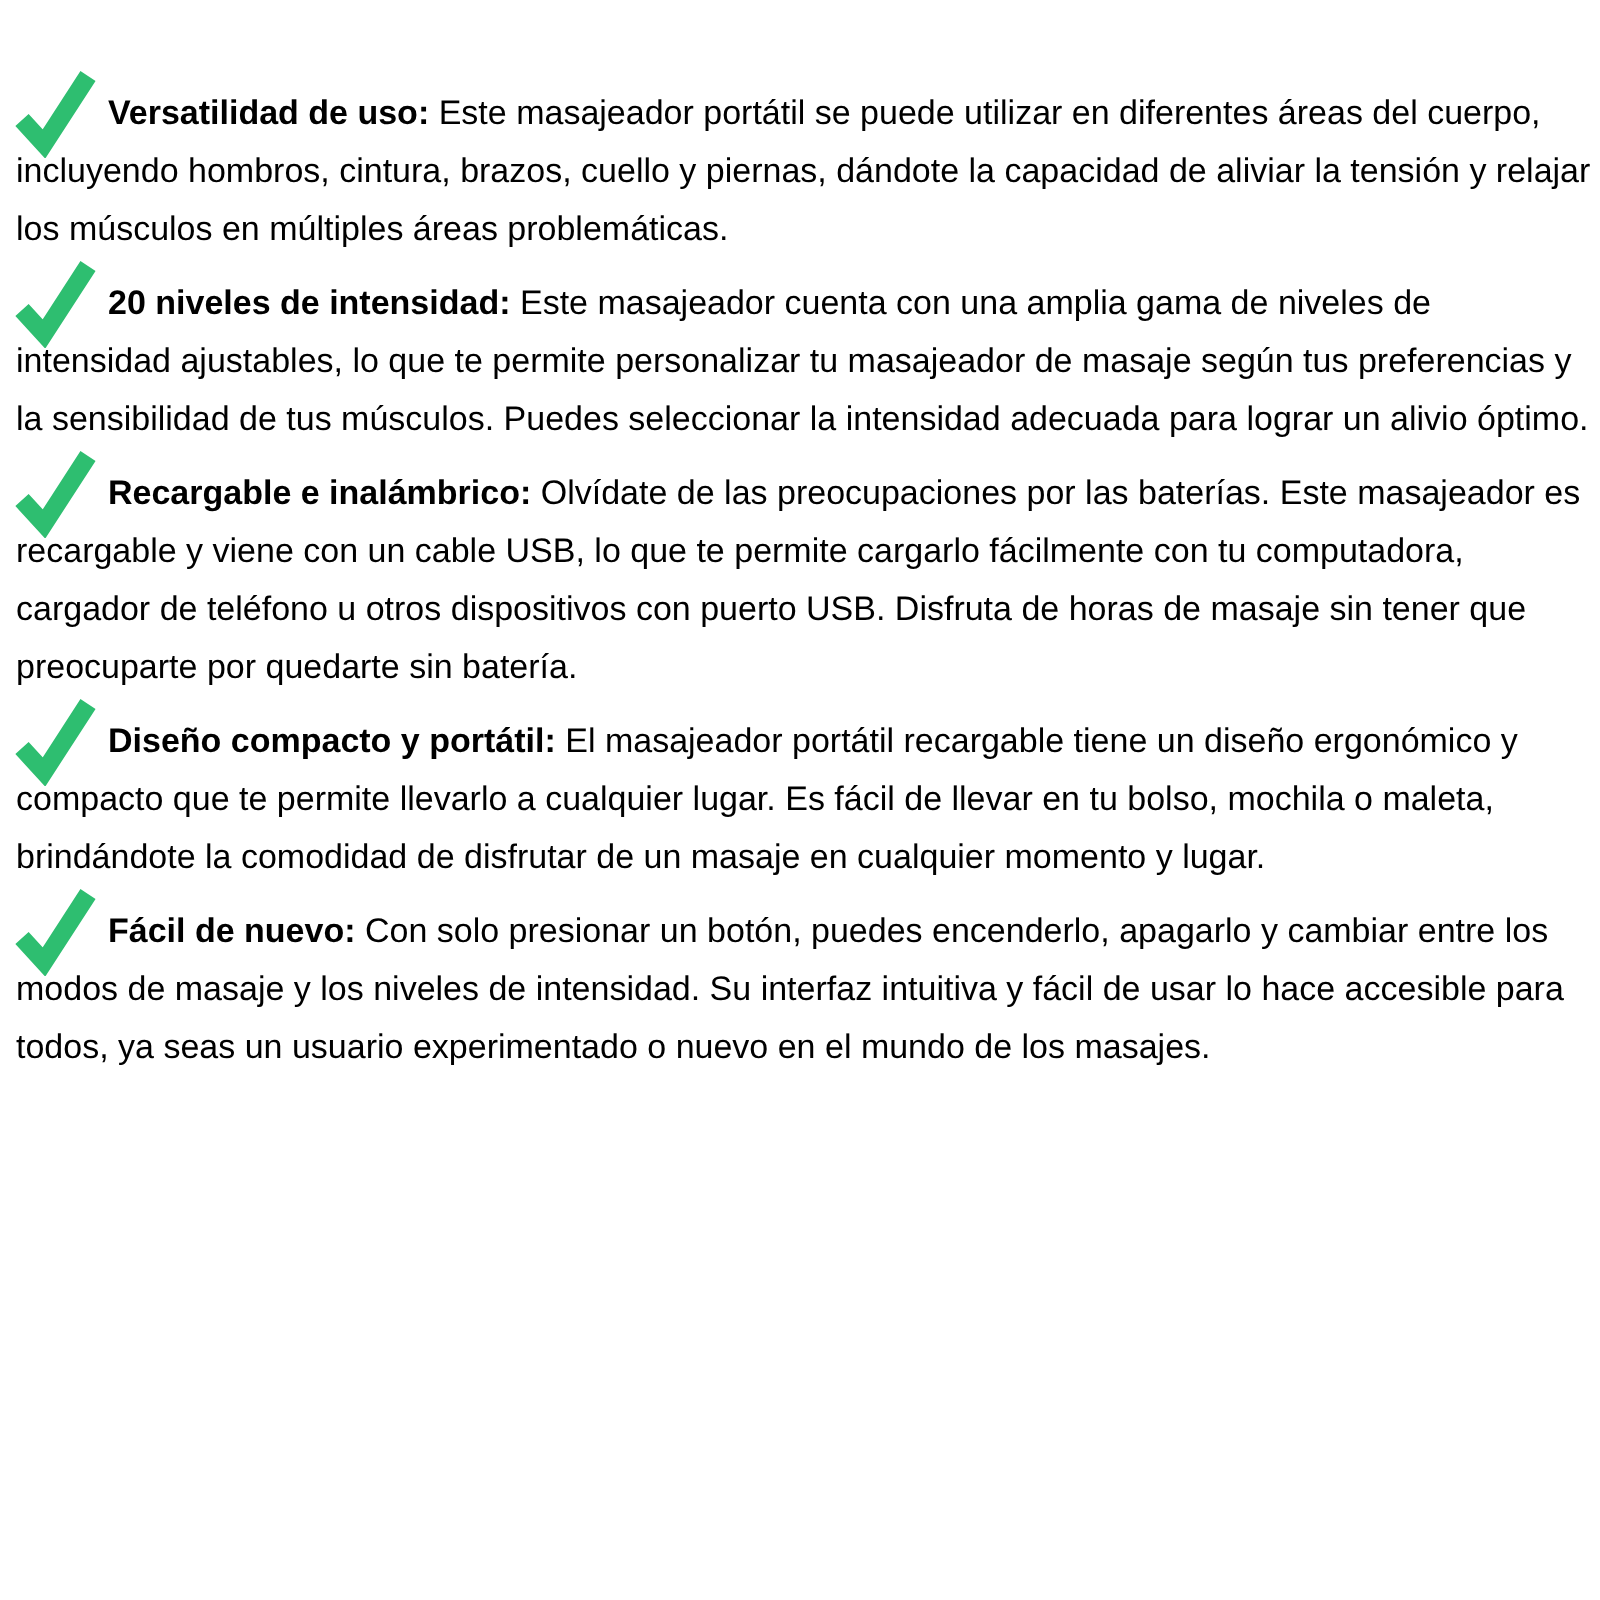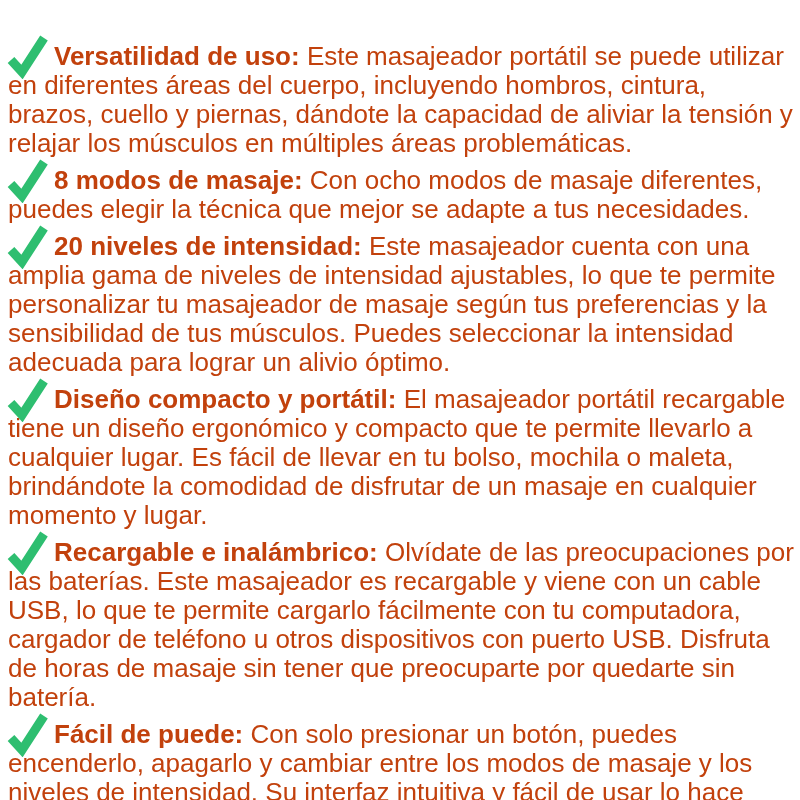--- a/index.html
+++ b/index.html
@@ -11,23 +11,23 @@
     font-family: "Liberation Sans", sans-serif;
   }
   .page {
     width: 800px;
     height: 800px;
     padding: 42px 4px 20px 8px;
     background: #ffffff;
   }
   p.feature {
     position: relative;
-    font-size: 26px;
+    font-size: 17px;
     line-height: 29px;
-    color: #c2410c;
+    color: #000000;
     text-indent: 46px;
     margin: 0 0 8px 0;
     letter-spacing: 0px;
   }
   p.feature .title {
     font-weight: bold;
   }
   .check {
     position: absolute;
     left: -2px;
@@ -42,48 +42,42 @@
 
 <div class="page">
 
   <p class="feature">
     <svg class="check" viewBox="0 0 44 46" aria-hidden="true">
       <path d="M5 27 L16 39 L38 5" fill="none" stroke="#2EBE70" stroke-width="9" stroke-linecap="butt" stroke-linejoin="miter"></path>
     </svg><span class="title">Versatilidad de uso:</span>
     <span>Este masajeador portátil se puede utilizar en diferentes áreas del cuerpo, incluyendo hombros, cintura, brazos, cuello y piernas, dándote la capacidad de aliviar la tensión y relajar los músculos en múltiples áreas problemáticas.</span>
   </p>
 
-  <p class="feature">
-    <svg class="check" viewBox="0 0 44 46" aria-hidden="true">
-      <path d="M5 27 L16 39 L38 5" fill="none" stroke="#2EBE70" stroke-width="9" stroke-linecap="butt" stroke-linejoin="miter"></path>
-    </svg><span class="title">8 modos de masaje:</span>
-    <span>Con ocho modos de masaje diferentes, puedes elegir la técnica que mejor se adapte a tus necesidades.</span>
-  </p>
 
   <p class="feature">
     <svg class="check" viewBox="0 0 44 46" aria-hidden="true">
       <path d="M5 27 L16 39 L38 5" fill="none" stroke="#2EBE70" stroke-width="9" stroke-linecap="butt" stroke-linejoin="miter"></path>
     </svg><span class="title">20 niveles de intensidad:</span>
     <span>Este masajeador cuenta con una amplia gama de niveles de intensidad ajustables, lo que te permite personalizar tu masajeador de masaje según tus preferencias y la sensibilidad de tus músculos. Puedes seleccionar la intensidad adecuada para lograr un alivio óptimo.</span>
+  </p>
+
+  <p class="feature">
+    <svg class="check" viewBox="0 0 44 46" aria-hidden="true">
+      <path d="M5 27 L16 39 L38 5" fill="none" stroke="#2EBE70" stroke-width="9" stroke-linecap="butt" stroke-linejoin="miter"></path>
+    </svg><span class="title">Recargable e inalámbrico:</span>
+    <span>Olvídate de las preocupaciones por las baterías. Este masajeador es recargable y viene con un cable USB, lo que te permite cargarlo fácilmente con tu computadora, cargador de teléfono u otros dispositivos con puerto USB. Disfruta de horas de masaje sin tener que preocuparte por quedarte sin batería.</span>
   </p>
 
   <p class="feature">
     <svg class="check" viewBox="0 0 44 46" aria-hidden="true">
       <path d="M5 27 L16 39 L38 5" fill="none" stroke="#2EBE70" stroke-width="9" stroke-linecap="butt" stroke-linejoin="miter"></path>
     </svg><span class="title">Diseño compacto y portátil:</span>
     <span>El masajeador portátil recargable tiene un diseño ergonómico y compacto que te permite llevarlo a cualquier lugar. Es fácil de llevar en tu bolso, mochila o maleta, brindándote la comodidad de disfrutar de un masaje en cualquier momento y lugar.</span>
   </p>
 
   <p class="feature">
     <svg class="check" viewBox="0 0 44 46" aria-hidden="true">
       <path d="M5 27 L16 39 L38 5" fill="none" stroke="#2EBE70" stroke-width="9" stroke-linecap="butt" stroke-linejoin="miter"></path>
-    </svg><span class="title">Recargable e inalámbrico:</span>
-    <span>Olvídate de las preocupaciones por las baterías. Este masajeador es recargable y viene con un cable USB, lo que te permite cargarlo fácilmente con tu computadora, cargador de teléfono u otros dispositivos con puerto USB. Disfruta de horas de masaje sin tener que preocuparte por quedarte sin batería.</span>
-  </p>
-
-  <p class="feature">
-    <svg class="check" viewBox="0 0 44 46" aria-hidden="true">
-      <path d="M5 27 L16 39 L38 5" fill="none" stroke="#2EBE70" stroke-width="9" stroke-linecap="butt" stroke-linejoin="miter"></path>
-    </svg><span class="title">Fácil de puede:</span>
+    </svg><span class="title">Fácil de nuevo:</span>
     <span>Con solo presionar un botón, puedes encenderlo, apagarlo y cambiar entre los modos de masaje y los niveles de intensidad. Su interfaz intuitiva y fácil de usar lo hace accesible para todos, ya seas un usuario experimentado o nuevo en el mundo de los masajes.</span>
   </p>
 
 </div>
 
 </body></html>

